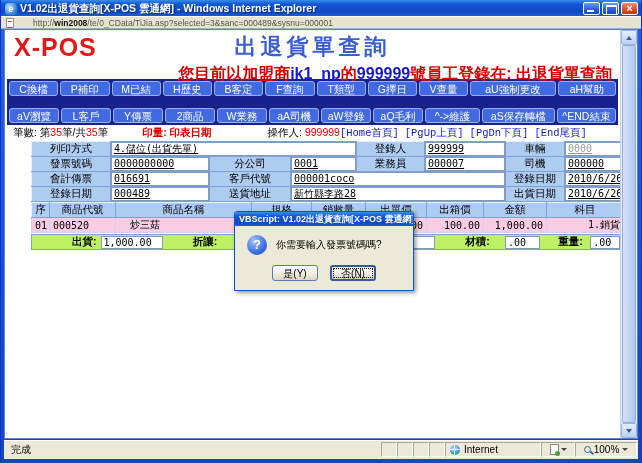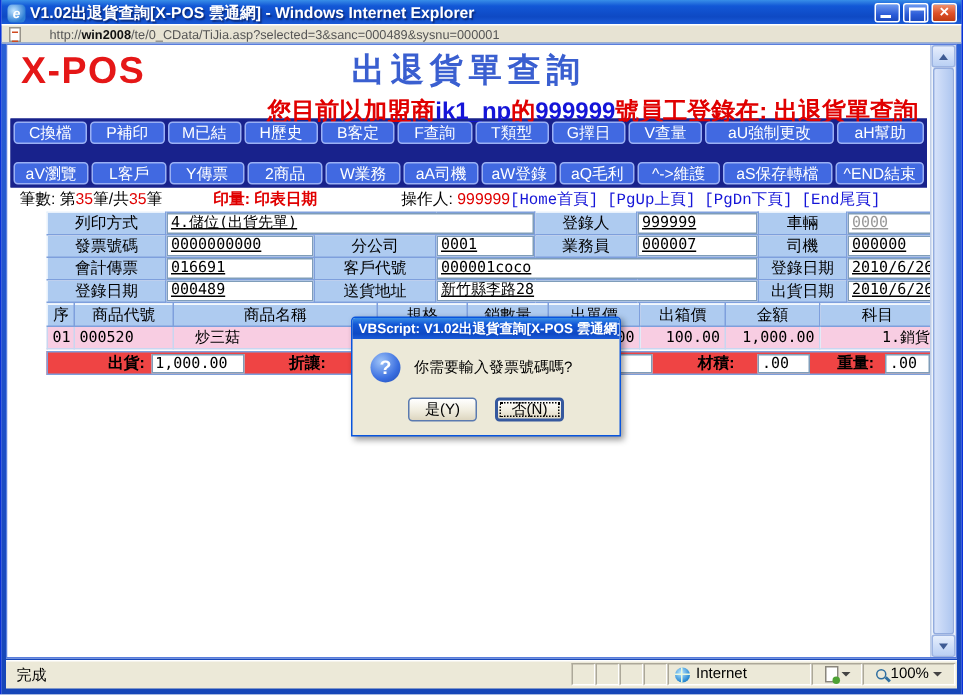--- a/index.html
+++ b/index.html
@@ -97,21 +97,21 @@
   .items-table { width:592px; margin:0 0 0 26px; font-size:10.5px; }
   .items-table th { height:13px; background:#AECBF0; border:1px solid #7E9FDC;
     border-top-color:#E8F1FC; border-left-color:#E8F1FC; font-weight:normal; text-align:center;
     overflow:hidden; white-space:nowrap; padding:0 1px; }
   .items-table td { height:13px; background:#F8CDE2; border:1px solid #C8D6F0;
     overflow:hidden; white-space:nowrap; padding:0 3px; font-family:"DejaVu Sans Mono","Liberation Mono",monospace; font-size:10px; }
   .items-table td.rt { text-align:right; }
   .items-table td.name { padding-left:14px; font-family:"Liberation Sans","DejaVu Sans",sans-serif; }
 
   
-  .totals-row { width:592px; margin:1px 0 0 26px; height:16px; background:#ef4444;
+  .totals-row { width:592px; margin:1px 0 0 26px; height:16px; background:#bef264;
     border:1px solid #7E9FDC; display:flex; align-items:center; font-size:10.5px;
     padding:0 2px 0 40px; gap:4px; }
   .t-lbl { font-weight:bold; white-space:nowrap; }
   .t-field { background:#fff; border:1px solid #7F9DB9; height:13px; line-height:11px;
     font-family:"DejaVu Sans Mono","Liberation Mono",monospace; font-size:10px; padding:0 2px; }
   .tf-ship { width:110px; } .tf-disc { width:92px; margin-left:26px; }
   .tf-ret { width:92px; margin-left:26px; } .tf-vol { width:66px; margin-left:26px; }
   .tf-wt { width:52px; margin-left:14px; }
 
   

